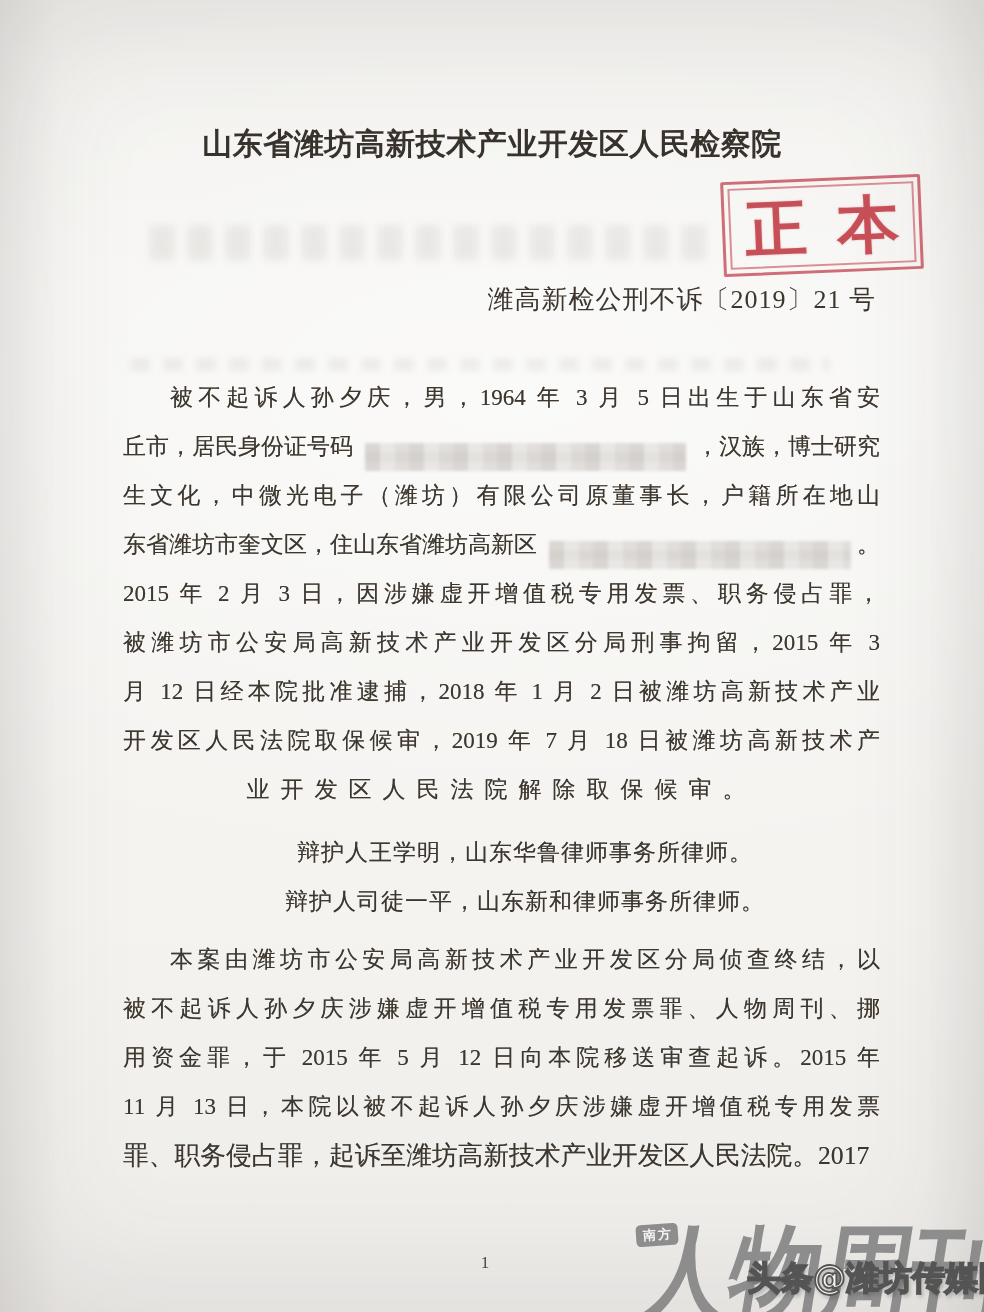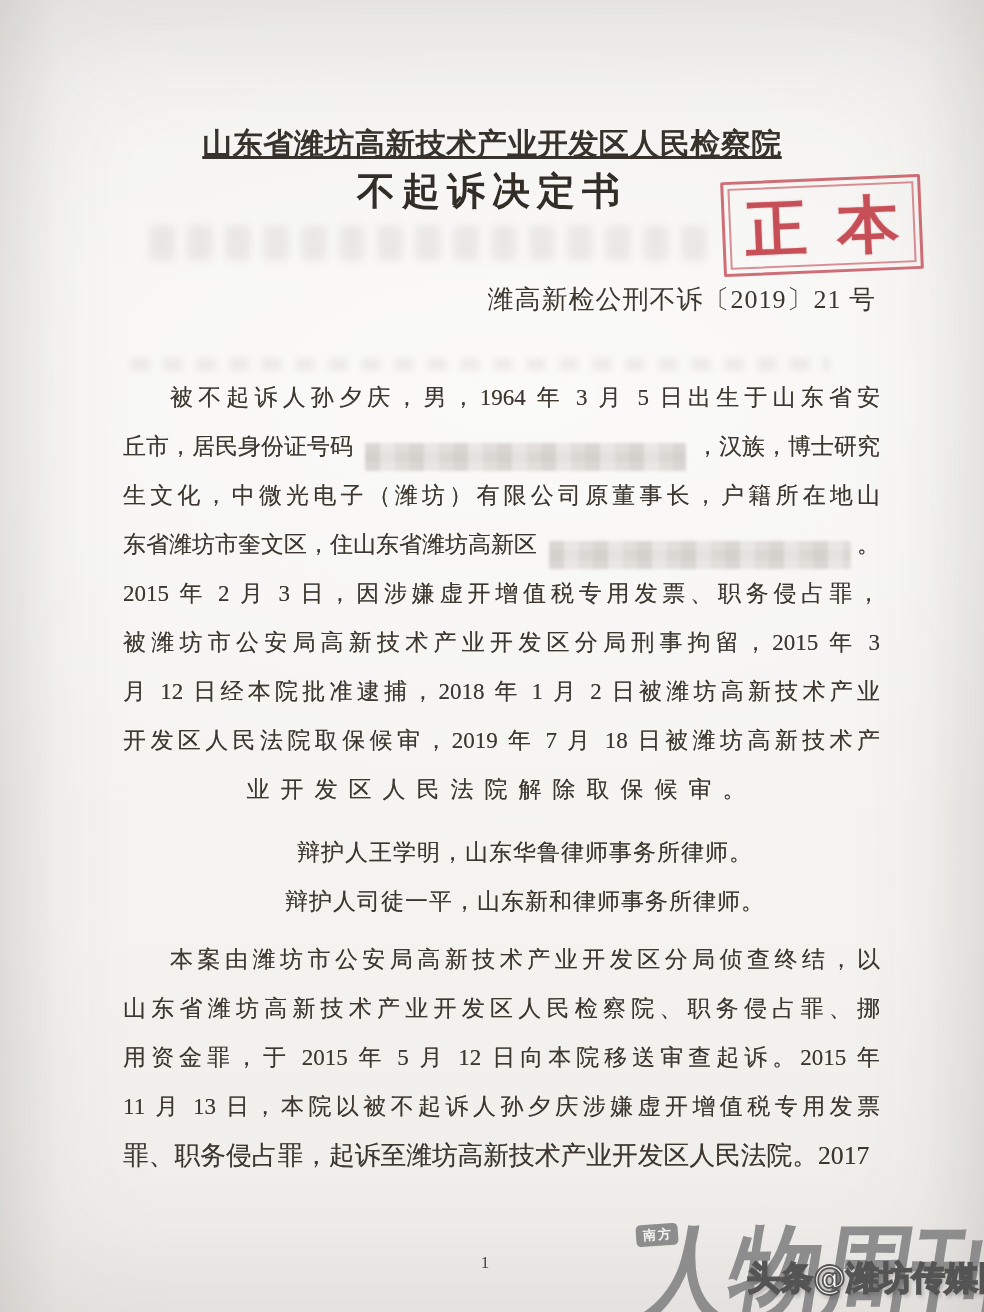--- a/index.html
+++ b/index.html
@@ -23,21 +23,20 @@
     content:""; position:absolute; inset:0; pointer-events:none;
     box-shadow: inset 0 0 140px rgba(80,72,64,.14);
   }
 
   
   .agency {
     position:absolute; top:124px; left:0; right:0;
     text-align:center;
     font-size:30px; font-weight:600; letter-spacing:.5px;
     color:#38322c;
-    text-decoration:underline;
   }
   .doc-title {
     position:absolute; top:166px; left:0; right:0;
     text-align:center;
     font-size:38px; font-weight:bold; letter-spacing:7px;
     color:#332d27;
   }
   .doc-number {
     position:absolute; top:282px; right:108px;
     font-size:26px; letter-spacing:1px; color:#3c362f;
@@ -154,21 +153,20 @@
 </style>
 </head>
 <body>
 
 <div class="paper">
 
   <div class="ghost ghost1"></div>
   <div class="ghost ghost2"></div>
 
   <div class="agency">山东省潍坊高新技术产业开发区人民检察院</div>
-  <div class="doc-title">不起诉决定书</div>
 
   <div class="stamp">
     <div class="stamp-inner">
       <span class="stamp-label">正本</span>
     </div>
   </div>
 
   <div class="doc-number">潍高新检公刑不诉〔2019〕21 号</div>
 
   <div class="body-block">
@@ -192,21 +190,21 @@
     <div class="bline just">2015 年 2 月 3 日，因涉嫌虚开增值税专用发票、职务侵占罪，</div>
     <div class="bline just">被潍坊市公安局高新技术产业开发区分局刑事拘留，2015 年 3</div>
     <div class="bline just">月 12 日经本院批准逮捕，2018 年 1 月 2 日被潍坊高新技术产业</div>
     <div class="bline just">开发区人民法院取保候审，2019 年 7 月 18 日被潍坊高新技术产</div>
     <div class="bline left-line wide">业开发区人民法院解除取保候审。</div>
 
     <div class="bline left-line indent m-par1">辩护人王学明，山东华鲁律师事务所律师。</div>
     <div class="bline left-line indent">辩护人司徒一平，山东新和律师事务所律师。</div>
 
     <div class="bline just indent m-par2">本案由潍坊市公安局高新技术产业开发区分局侦查终结，以</div>
-    <div class="bline just">山东省潍坊高新技术产业开发区人民检察院、职务侵占罪、挪</div>
+    <div class="bline just">被不起诉人孙夕庆涉嫌虚开增值税专用发票罪、人物周刊、挪</div>
     <div class="bline just">用资金罪，于 2015 年 5 月 12 日向本院移送审查起诉。2015 年</div>
     <div class="bline just">11 月 13 日，本院以被不起诉人孙夕庆涉嫌虚开增值税专用发票</div>
     <div class="bline tight">罪、职务侵占罪，起诉至潍坊高新技术产业开发区人民法院。2017</div>
   </div>
 
   <div class="page-number">1</div>
 
   <div class="wm-brand">人物周刊</div>
   <div class="wm-badge">
     <span>南方</span>

